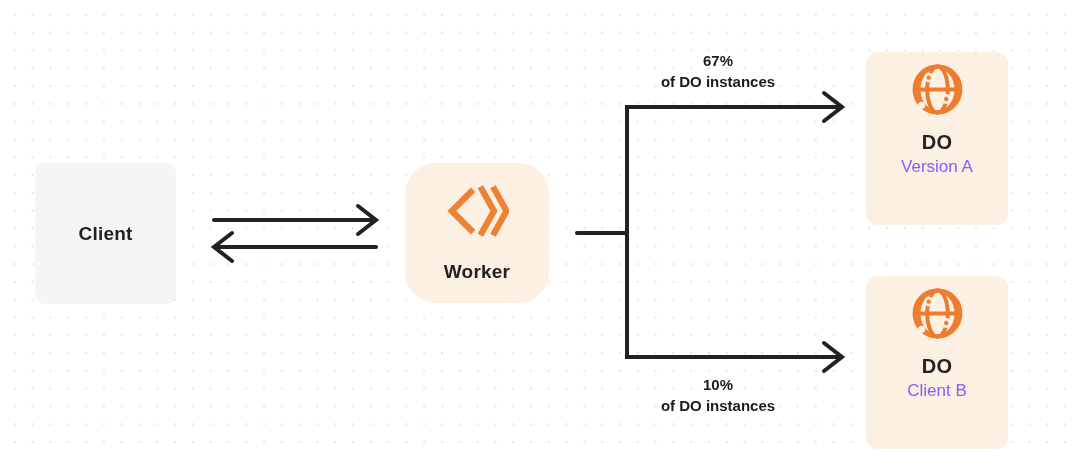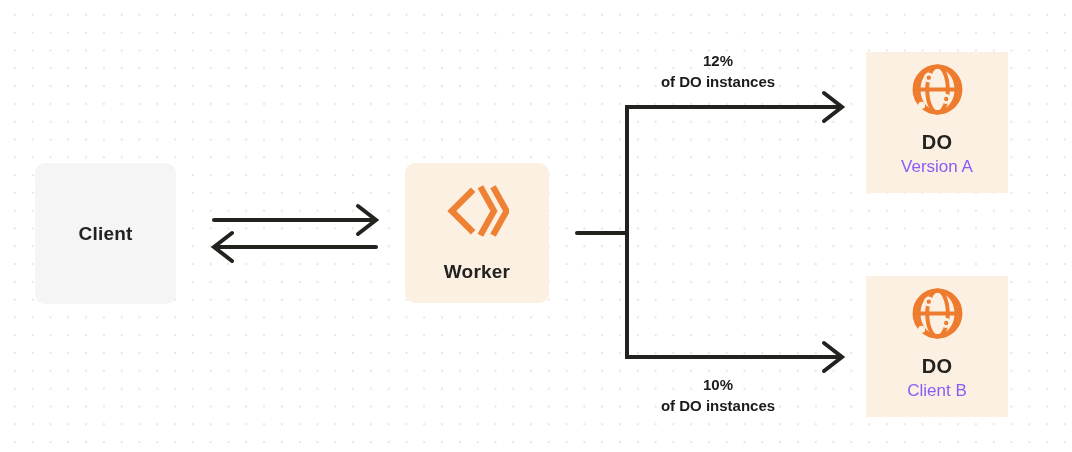--- a/index.html
+++ b/index.html
@@ -28,25 +28,26 @@
     box-sizing: border-box;
   }
   .node-client {
     left: 35px; top: 163px; width: 141px; height: 141px;
     background: #f5f5f6;
   }
   .node-worker {
     left: 405px; top: 163px; width: 144px; height: 140px;
     background: #fbf0e1;
     justify-content: flex-start;
+    border-radius: 31px;
   }
   .node-do {
-    width: 142px; height: 141px;
+    width: 142px; height: 173px;
     background: #fbf0e1;
-    border-radius: 0;
+    border-radius: 12px;
     justify-content: flex-start;
   }
   .node-do-a { left: 866px; top: 52px; }
   .node-do-b { left: 866px; top: 276px; }
 
   .node-label {
     font-size: 19px;
     font-weight: bold;
     color: #232220;
     letter-spacing: 0.2px;
@@ -162,21 +163,21 @@
         <circle cx="16" cy="56" r="4.5" fill="#fbf0e1"></circle>
         <circle cx="25" cy="21" r="4.5" fill="#ee7b2e" stroke="#fbf0e1" stroke-width="3.5"></circle>
         <circle cx="47" cy="48" r="4.5" fill="#ee7b2e" stroke="#fbf0e1" stroke-width="3.5"></circle>
       </svg>
     </span>
     <span class="do-title">DO</span>
     <span class="do-subtitle">Client B</span>
   </div>
 
   <div class="edge-label edge-label-top">
-    <div>12%</div>
+    <div>67%</div>
     <div>of DO instances</div>
   </div>
   <div class="edge-label edge-label-bottom">
     <div>10%</div>
     <div>of DO instances</div>
   </div>
 
 </div>
 
 </body></html>

